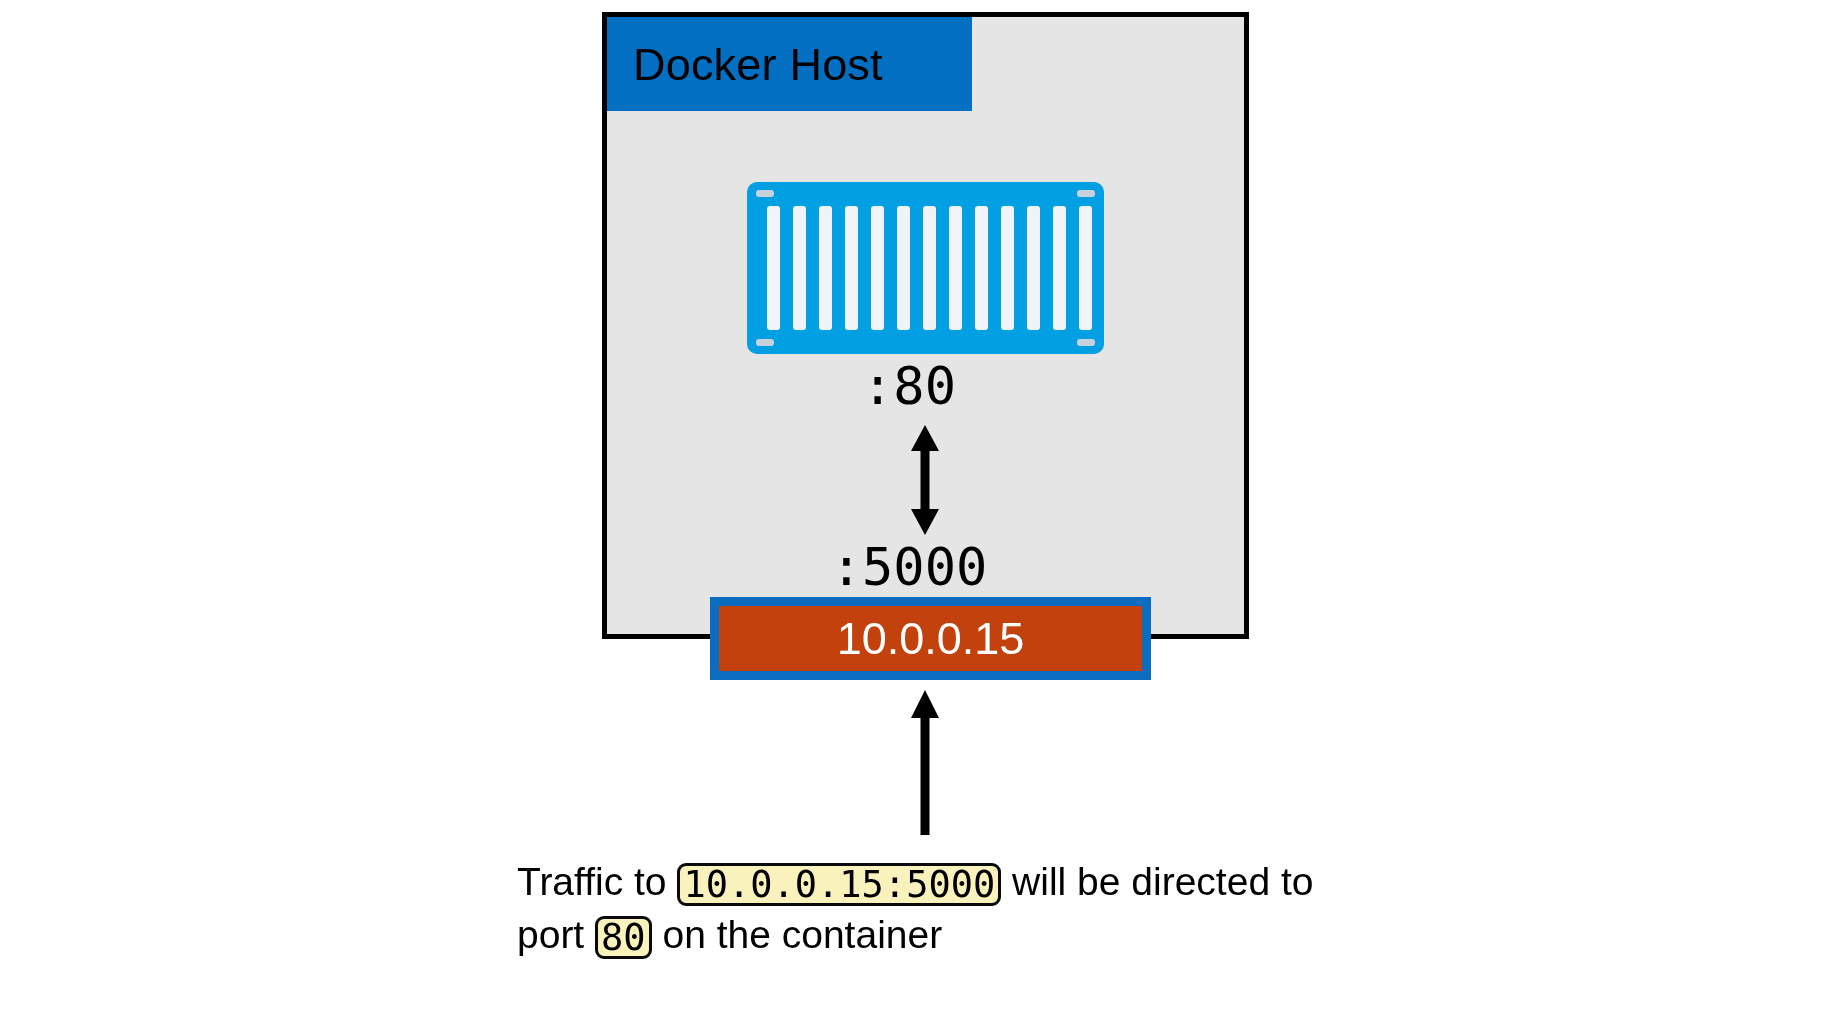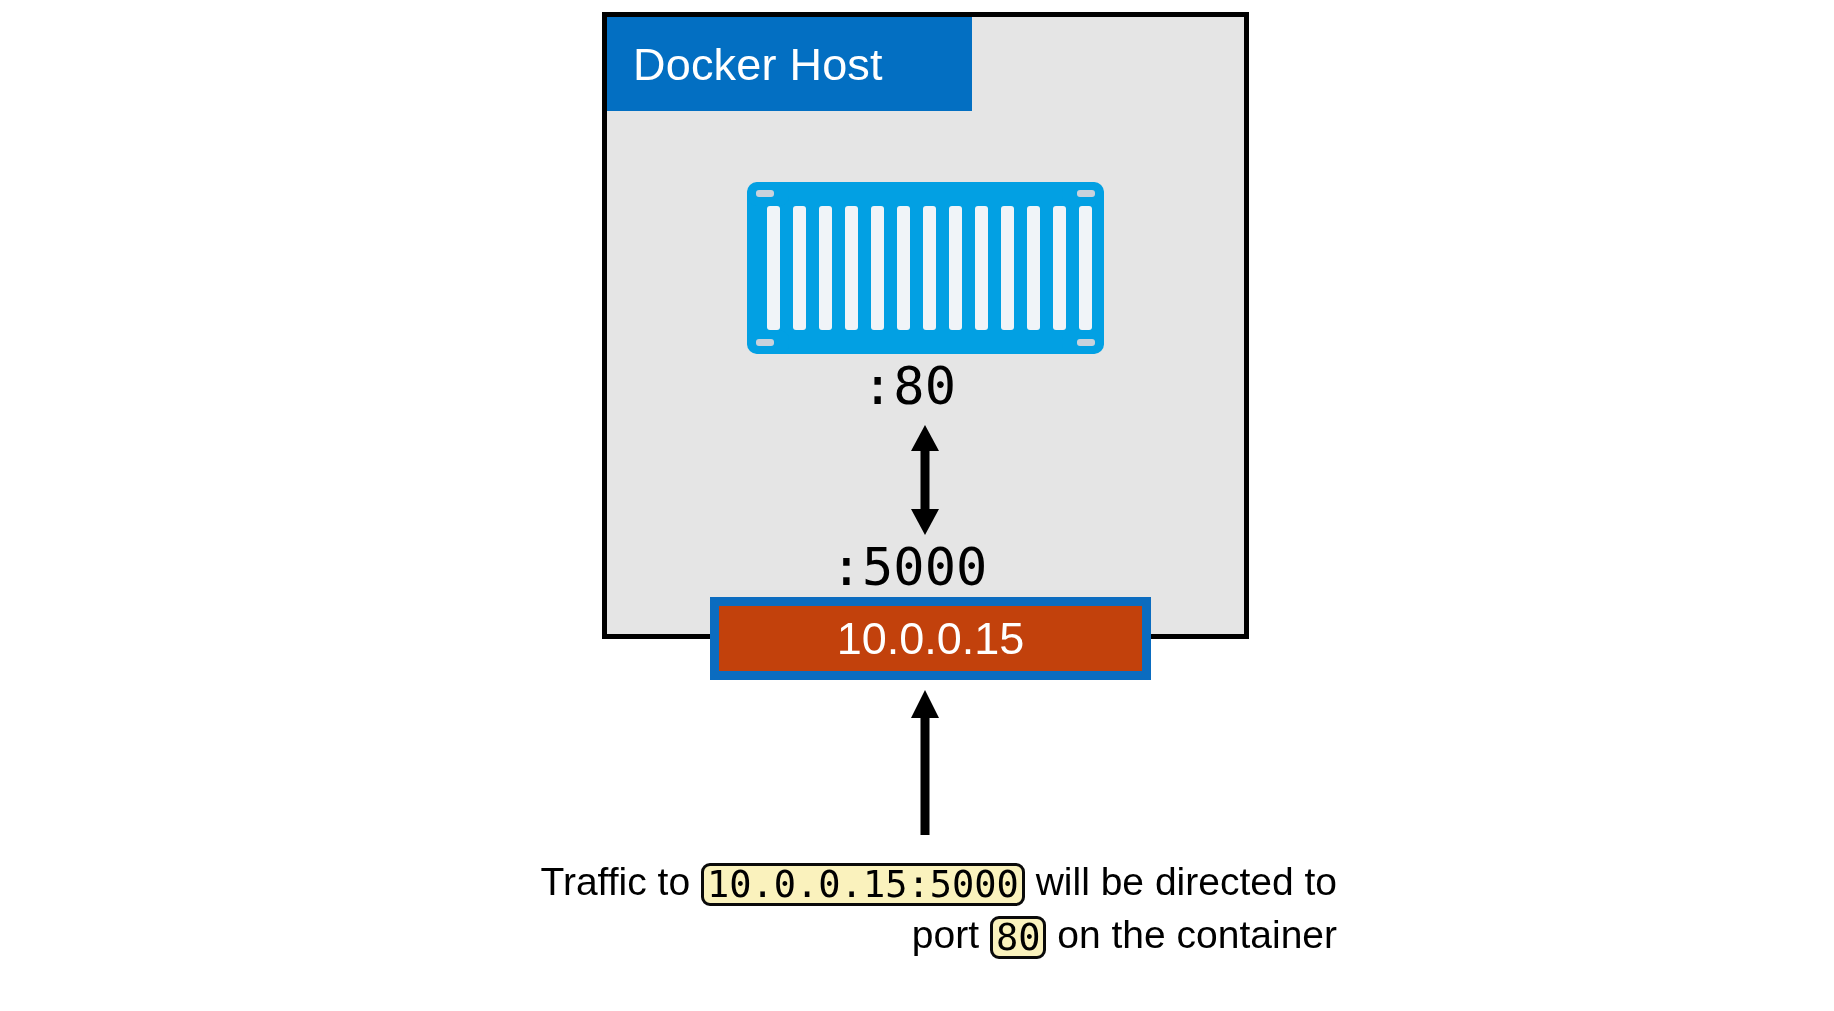--- a/index.html
+++ b/index.html
@@ -35,21 +35,21 @@
     top: 0px;
     width: 365px;
     height: 94px;
     background: #036fc2;
     box-sizing: border-box;
     display: flex;
     align-items: center;
     padding-left: 26px;
   }
   .host-title-label {
-    color: #ffffff;
+    color: #000000;
     font-size: 45px;
     font-family: "Liberation Sans", sans-serif;
     letter-spacing: 0.2px;
     line-height: 1;
     white-space: nowrap;
   }
 
   
   .container-icon {
     position: absolute;
@@ -130,21 +130,21 @@
     line-height: 1;
     white-space: nowrap;
   }
 
   
   .caption {
     position: absolute;
     left: 517px;
     top: 855px;
     width: 820px;
-    text-align: right;
+    text-align: left;
     color: #000000;
     font-size: 39px;
     font-family: "Liberation Sans", sans-serif;
     line-height: 53px;
   }
   .code-chip {
     font-family: "DejaVu Sans Mono", monospace;
     background: #faf2bd;
     border: 3px solid #0a0a0a;
     border-radius: 9px;

